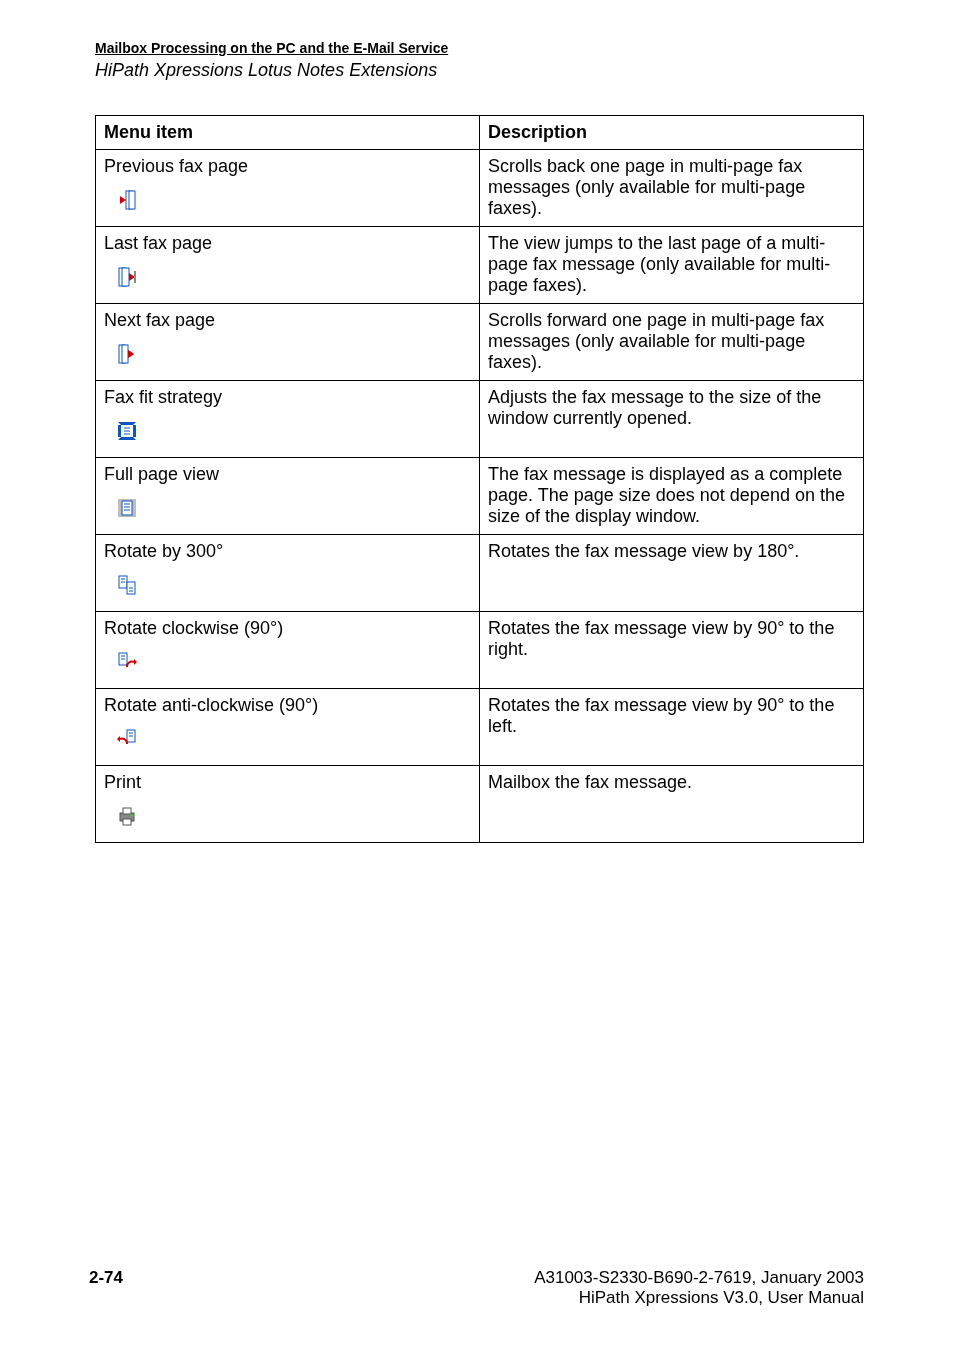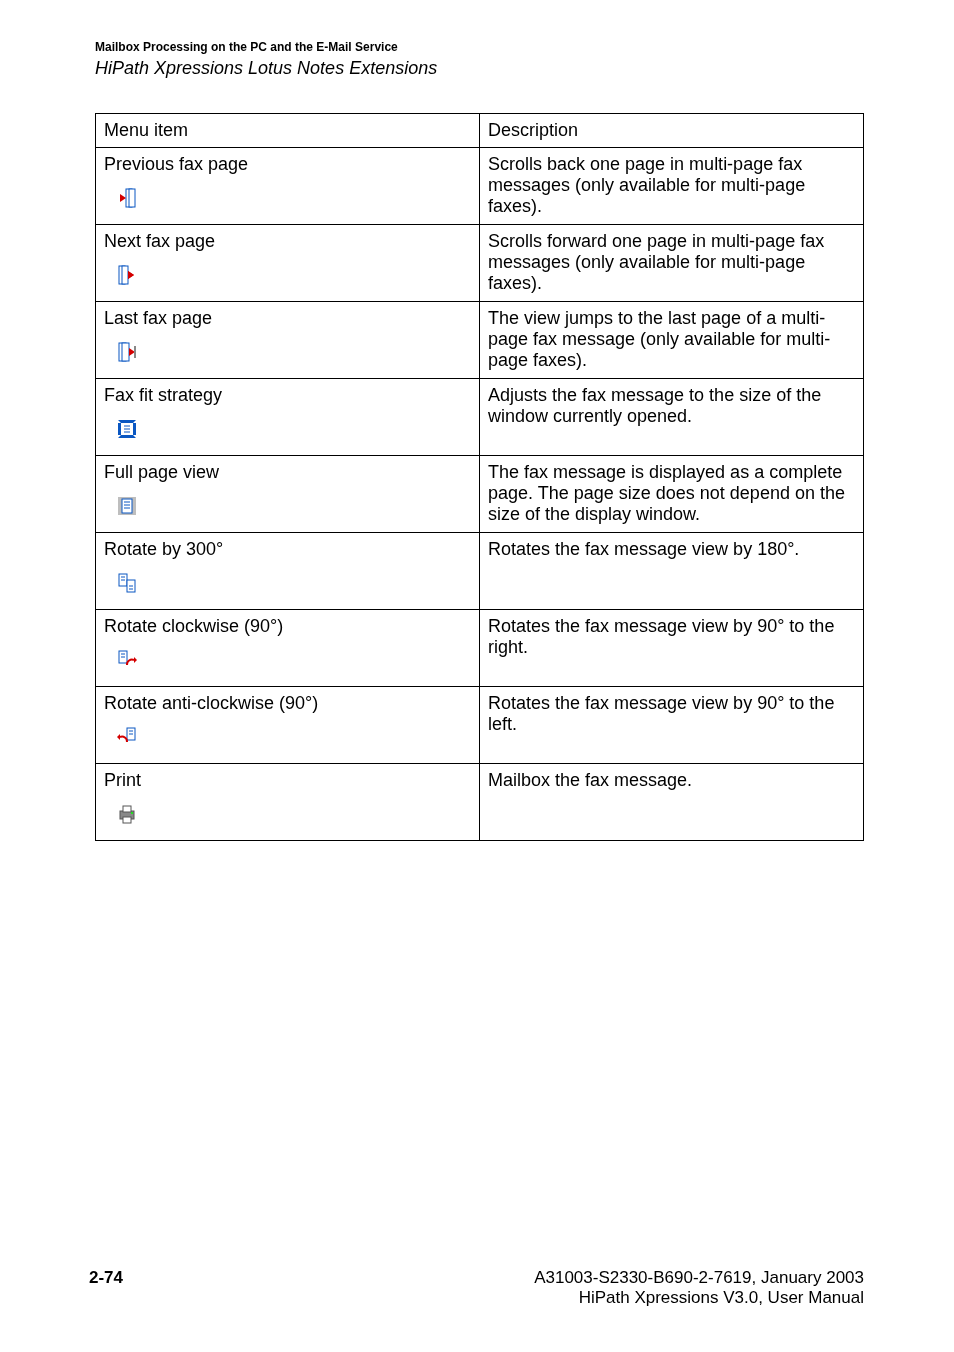--- a/index.html
+++ b/index.html
@@ -9,43 +9,44 @@
     width: 954px;
     height: 1352px;
     position: relative;
     background: #fff;
     color: #000;
   }
   .page {
     padding: 40px 90px 60px 95px;
   }
   .heading {
-    font-size: 12px;
+    font-size: 14px;
     font-weight: bold;
     margin-bottom: 4px;
+    text-decoration: underline;
   }
   .subheading {
     font-size: 18px;
     font-style: italic;
     margin-bottom: 34px;
   }
   table.menu-table {
     width: 100%;
     border-collapse: collapse;
     table-layout: fixed;
   }
   table.menu-table th,
   table.menu-table td {
     border: 1.5px solid #000;
     padding: 6px 8px;
     vertical-align: top;
     font-size: 18px;
   }
   table.menu-table th {
-    font-weight: normal;
+    font-weight: bold;
     text-align: left;
     background: #fff;
   }
   table.menu-table td.menu-col {
     width: 50%;
   }
   table.menu-table td.desc-col {
     width: 50%;
   }
   .item-label {
@@ -97,46 +98,46 @@
               <rect x="13" y="2" width="6" height="18" fill="#fff" stroke="#0a57c2" stroke-width="1"></rect>
               <polygon points="10,11 4,7 4,15" fill="#d40000"></polygon>
             </svg>
           </span>
         </td>
         <td class="desc-col">Scrolls back one page in multi-page fax messages (only available for multi-page faxes).</td>
       </tr>
 
       <tr>
         <td class="menu-col">
+          <div class="item-label">Last fax page</div>
+          <span class="icon-wrap">
+            <svg viewBox="0 0 22 22" width="22" height="22">
+              <rect x="3" y="2" width="7" height="18" fill="#fff" stroke="#0a57c2" stroke-width="1"></rect>
+              <rect x="6" y="2" width="7" height="18" fill="#fff" stroke="#0a57c2" stroke-width="1"></rect>
+              <polygon points="13,7 13,15 19,11" fill="#d40000"></polygon>
+              <line x1="19" y1="5" x2="19" y2="17" stroke="#888" stroke-width="2"></line>
+            </svg>
+          </span>
+        </td>
+        <td class="desc-col">The view jumps to the last page of a multi-page fax message (only available for multi-page faxes).</td>
+      </tr>
+
+      <tr>
+        <td class="menu-col">
           <div class="item-label">Next fax page</div>
           <span class="icon-wrap">
             <svg viewBox="0 0 22 22" width="22" height="22">
               <rect x="3" y="2" width="6" height="18" fill="#fff" stroke="#0a57c2" stroke-width="1"></rect>
               <rect x="6" y="2" width="6" height="18" fill="#fff" stroke="#0a57c2" stroke-width="1"></rect>
               <polygon points="12,11 18,7 18,15" fill="#d40000" transform="rotate(180 15 11)"></polygon>
               <polygon points="12,7 12,15 18,11" fill="#d40000"></polygon>
             </svg>
           </span>
         </td>
         <td class="desc-col">Scrolls forward one page in multi-page fax messages (only available for multi-page faxes).</td>
-      </tr>
-
-      <tr>
-        <td class="menu-col">
-          <div class="item-label">Last fax page</div>
-          <span class="icon-wrap">
-            <svg viewBox="0 0 22 22" width="22" height="22">
-              <rect x="3" y="2" width="7" height="18" fill="#fff" stroke="#0a57c2" stroke-width="1"></rect>
-              <rect x="6" y="2" width="7" height="18" fill="#fff" stroke="#0a57c2" stroke-width="1"></rect>
-              <polygon points="13,7 13,15 19,11" fill="#d40000"></polygon>
-              <line x1="19" y1="5" x2="19" y2="17" stroke="#888" stroke-width="2"></line>
-            </svg>
-          </span>
-        </td>
-        <td class="desc-col">The view jumps to the last page of a multi-page fax message (only available for multi-page faxes).</td>
       </tr>
 
       <tr>
         <td class="menu-col">
           <div class="item-label">Fax fit strategy</div>
           <span class="icon-wrap">
             <svg viewBox="0 0 22 22" width="22" height="22">
               <rect x="2" y="2" width="18" height="18" fill="#0a57c2"></rect>
               <rect x="5" y="5" width="12" height="12" fill="#fff"></rect>
               <line x1="8" y1="8" x2="14" y2="8" stroke="#0a57c2" stroke-width="1"></line>

